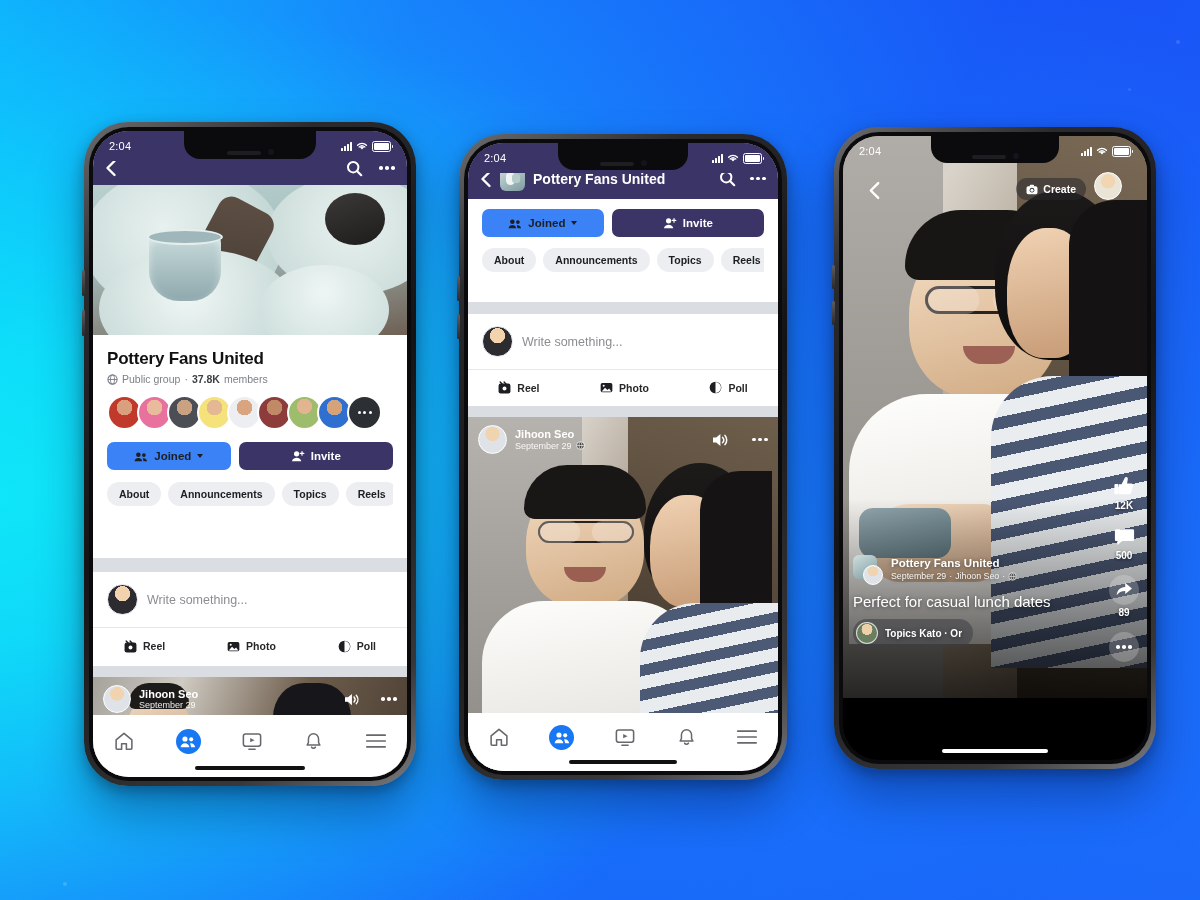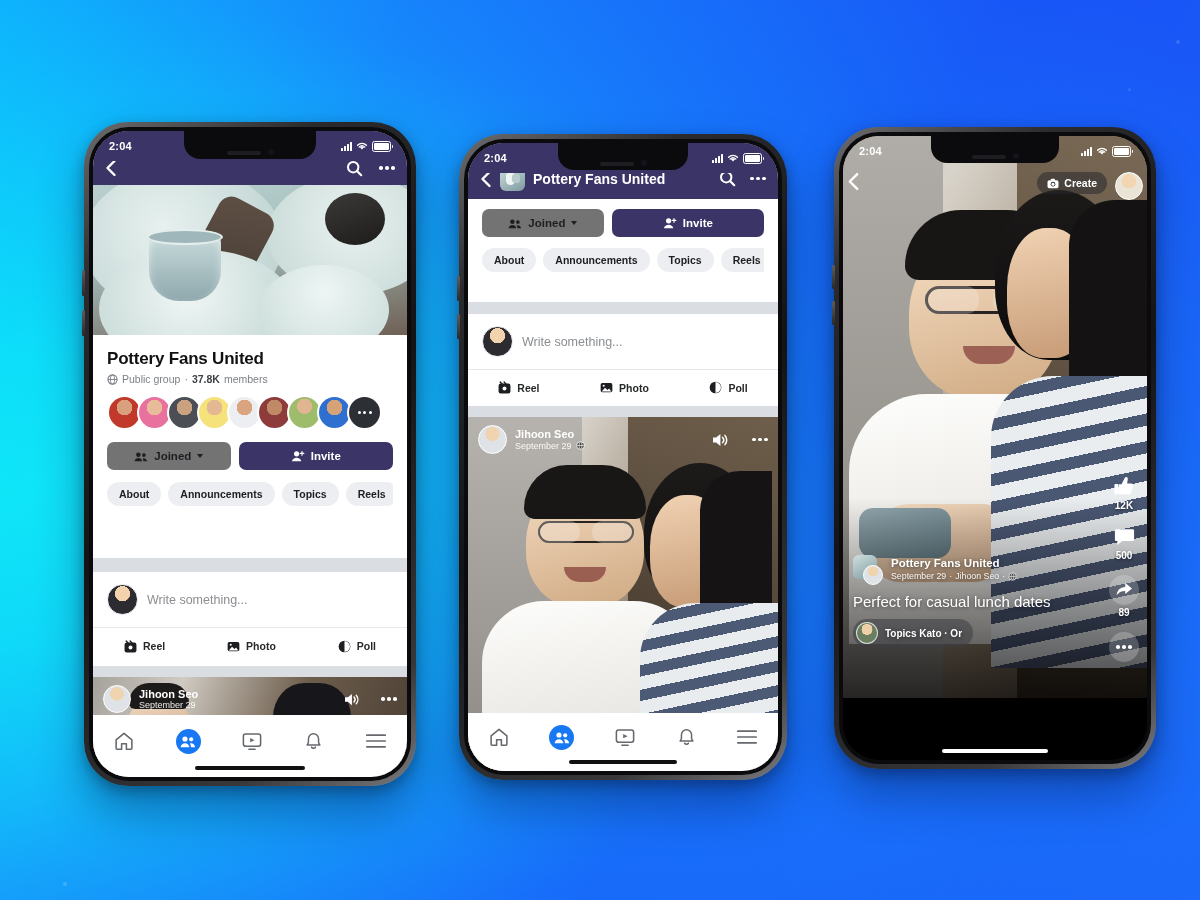--- a/index.html
+++ b/index.html
@@ -44,21 +44,21 @@
   }
   .speaker{width:34px;height:4px;border-radius:3px;background:#1d1d22;}
   .frontcam{width:6px;height:6px;border-radius:50%;background:#14141c;}
   .sidebtn{position:absolute;background:linear-gradient(180deg,#5d5d61,#2a2a2d);border-radius:2px;}
 
   
   .statusbar{
     position:absolute;top:0;left:0;right:0;height:30px;z-index:30;
     display:flex;align-items:center;justify-content:space-between;
     padding:0 16px;box-sizing:border-box;color:#fff;
-    font-size:11px;font-weight:bold;letter-spacing:.2px;
+    font-size:11px;font-weight:normal;letter-spacing:.2px;
   }
   .statusbar .right{display:flex;align-items:center;gap:4px;}
   .bars{display:flex;align-items:flex-end;gap:1px;height:9px;}
   .bars i{width:2px;background:#fff;border-radius:.5px;display:block;}
   .bars i:nth-child(1){height:3px}.bars i:nth-child(2){height:5px}
   .bars i:nth-child(3){height:7px}.bars i:nth-child(4){height:9px}
   .batt{width:17px;height:9px;border:1.2px solid #fff;border-radius:2.5px;position:relative;}
   .batt:before{content:"";position:absolute;top:1px;left:1px;bottom:1px;right:1px;background:#fff;border-radius:1px;}
   .batt:after{content:"";position:absolute;right:-3px;top:3px;width:1.5px;height:3px;background:#fff;border-radius:0 1px 1px 0;}
 
@@ -83,21 +83,21 @@
   .gname{font-weight:bold;color:#111;letter-spacing:-.2px;}
   .gmeta{color:#7b7f86;display:flex;align-items:center;gap:4px;}
   .gmeta b{color:#3c4043;}
   .avatars{display:flex;}
   .av{border-radius:50%;border:2px solid #fff;background:#cfd3da;background-size:cover;flex:0 0 auto;}
   .av.more{background:#2c2f33;display:flex;align-items:center;justify-content:center;}
   .av.more .dots3 span{width:3px;height:3px;}
 
   .btnrow{display:flex;gap:8px;}
   .btn{border-radius:7px;display:flex;align-items:center;justify-content:center;gap:6px;font-weight:bold;box-sizing:border-box;}
-  .btn.grey{background:#737373;color:#1c1e21;flex:1;}
+  .btn.grey{background:#3b82f6;color:#1c1e21;flex:1;}
   .btn.purple{background:#3b3466;color:#fff;flex:1.25;}
   .caret{width:0;height:0;border-left:3.5px solid transparent;border-right:3.5px solid transparent;border-top:4.5px solid #1c1e21;}
 
   .chips{display:flex;gap:7px;overflow:hidden;}
   .chip{background:#eceef1;color:#1c1e21;border-radius:14px;font-weight:bold;white-space:nowrap;display:flex;align-items:center;}
 
   .divider-gap{background:#dadde1;}
 
   
   .composer{background:#fff;}
@@ -626,21 +626,21 @@
             </span>
           <svg width="12" height="10" viewBox="0 0 12 10">
             <path d="M6 8.6 L3.9 6.3 A3 3 0 0 1 8.1 6.3 Z" fill="#fff"></path>
             <path d="M1.6 4.2 A6.3 6.3 0 0 1 10.4 4.2" stroke="#fff" stroke-width="1.4" fill="none" stroke-linecap="round"></path>
             <path d="M3.2 6.0 A4.1 4.1 0 0 1 8.8 6.0" stroke="#fff" stroke-width="1.3" fill="none" stroke-linecap="round"></path>
           </svg>
           <span class="batt"></span>
         </span>
       </div>
 
-      <div style="position:absolute;top:36px;left:0;right:0;display:flex;align-items:flex-start;padding:0 4px;box-sizing:border-box;z-index:20;">
+      <div style="position:absolute;top:36px;left:0;right:0;display:flex;align-items:flex-end;padding:0 25px;box-sizing:border-box;z-index:20;">
         <span class="ic">
           <svg width="13" height="19" viewBox="0 0 12 18">
               <path d="M9.5 2 L2.5 9 L9.5 16" stroke="#fff" stroke-width="2.3" fill="none" stroke-linecap="round" stroke-linejoin="round"></path>
             </svg>
         </span>
         <span style="flex:1"></span>
         <span class="createpill" style="height:22px;padding:0 10px;font-size:10.5px;margin-right:8px;">
           <svg width="12" height="11" viewBox="0 0 14 12">
             <rect x="0.6" y="2.2" width="12.8" height="9.2" rx="2" fill="#fff"></rect>
             <rect x="4.4" y="0.6" width="5" height="2.2" rx="1" fill="#fff"></rect>

